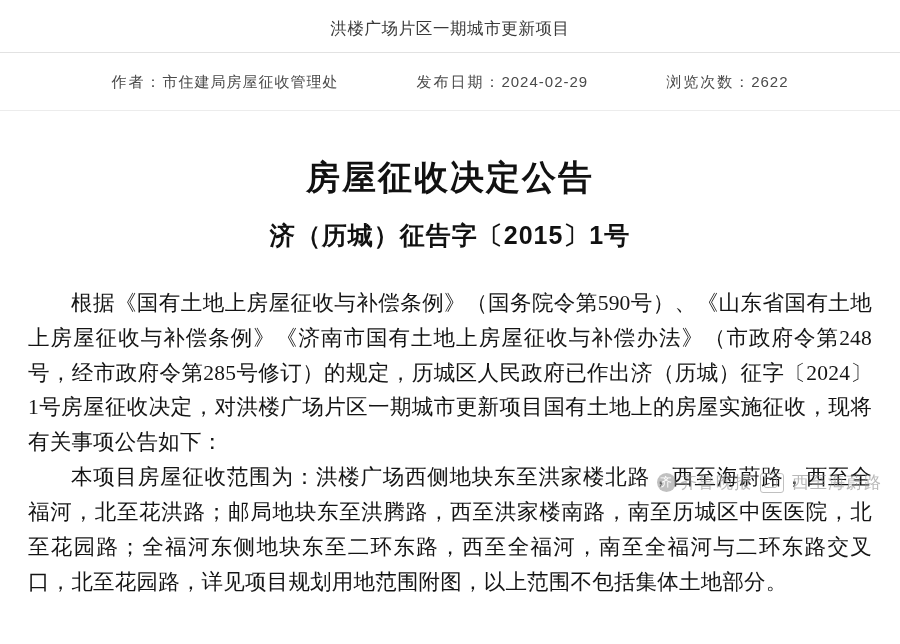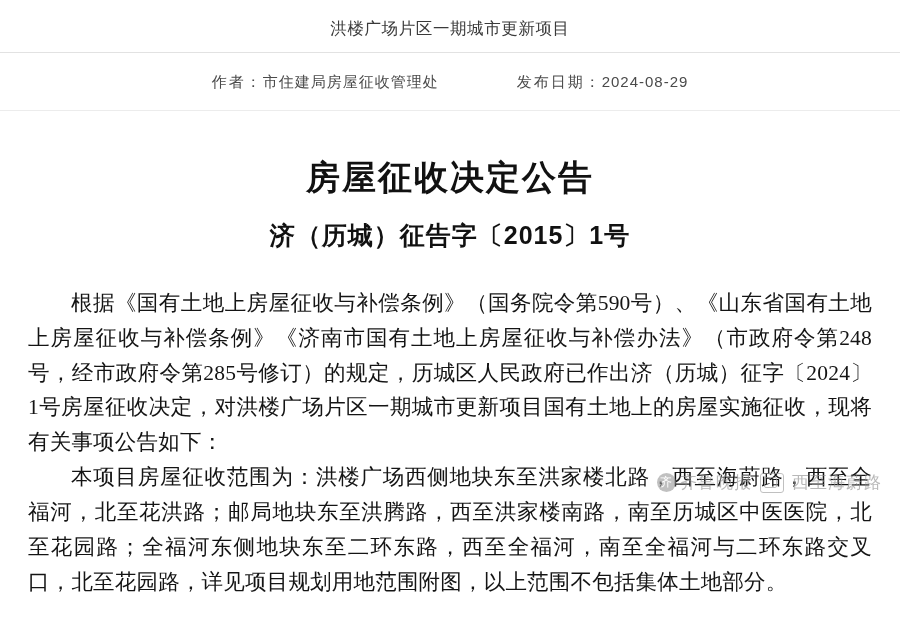--- a/index.html
+++ b/index.html
@@ -161,21 +161,24 @@
 
   <div class="doc-header">
     <div class="crumb-title">洪楼广场片区一期城市更新项目</div>
   </div>
 
   <div class="meta-bar">
     <div class="meta-item">
       <span class="meta-label">作者：</span><span class="meta-value">市住建局房屋征收管理处</span>
     </div>
     <div class="meta-item">
-      <span class="meta-label">发布日期：</span><span class="meta-value">2024-08-29</span>
+      <span class="meta-label">发布日期：</span><span class="meta-value">2024-02-29</span>
+    </div>
+    <div class="meta-item">
+      <span class="meta-label">浏览次数：</span><span class="meta-value">2622</span>
     </div>
   </div>
 
   <div class="title-block">
     <div class="doc-title">房屋征收决定公告</div>
     <div class="doc-subtitle">济（历城）征告字〔2015〕1号</div>
   </div>
 
   <div class="doc-body">
     <p>根据《国有土地上房屋征收与补偿条例》（国务院令第590号）、《山东省国有土地上房屋征收与补偿条例》《济南市国有土地上房屋征收与补偿办法》（市政府令第248号，经市政府令第285号修订）的规定，历城区人民政府已作出济（历城）征字〔2024〕1号房屋征收决定，对洪楼广场片区一期城市更新项目国有土地上的房屋实施征收，现将有关事项公告如下：</p>

